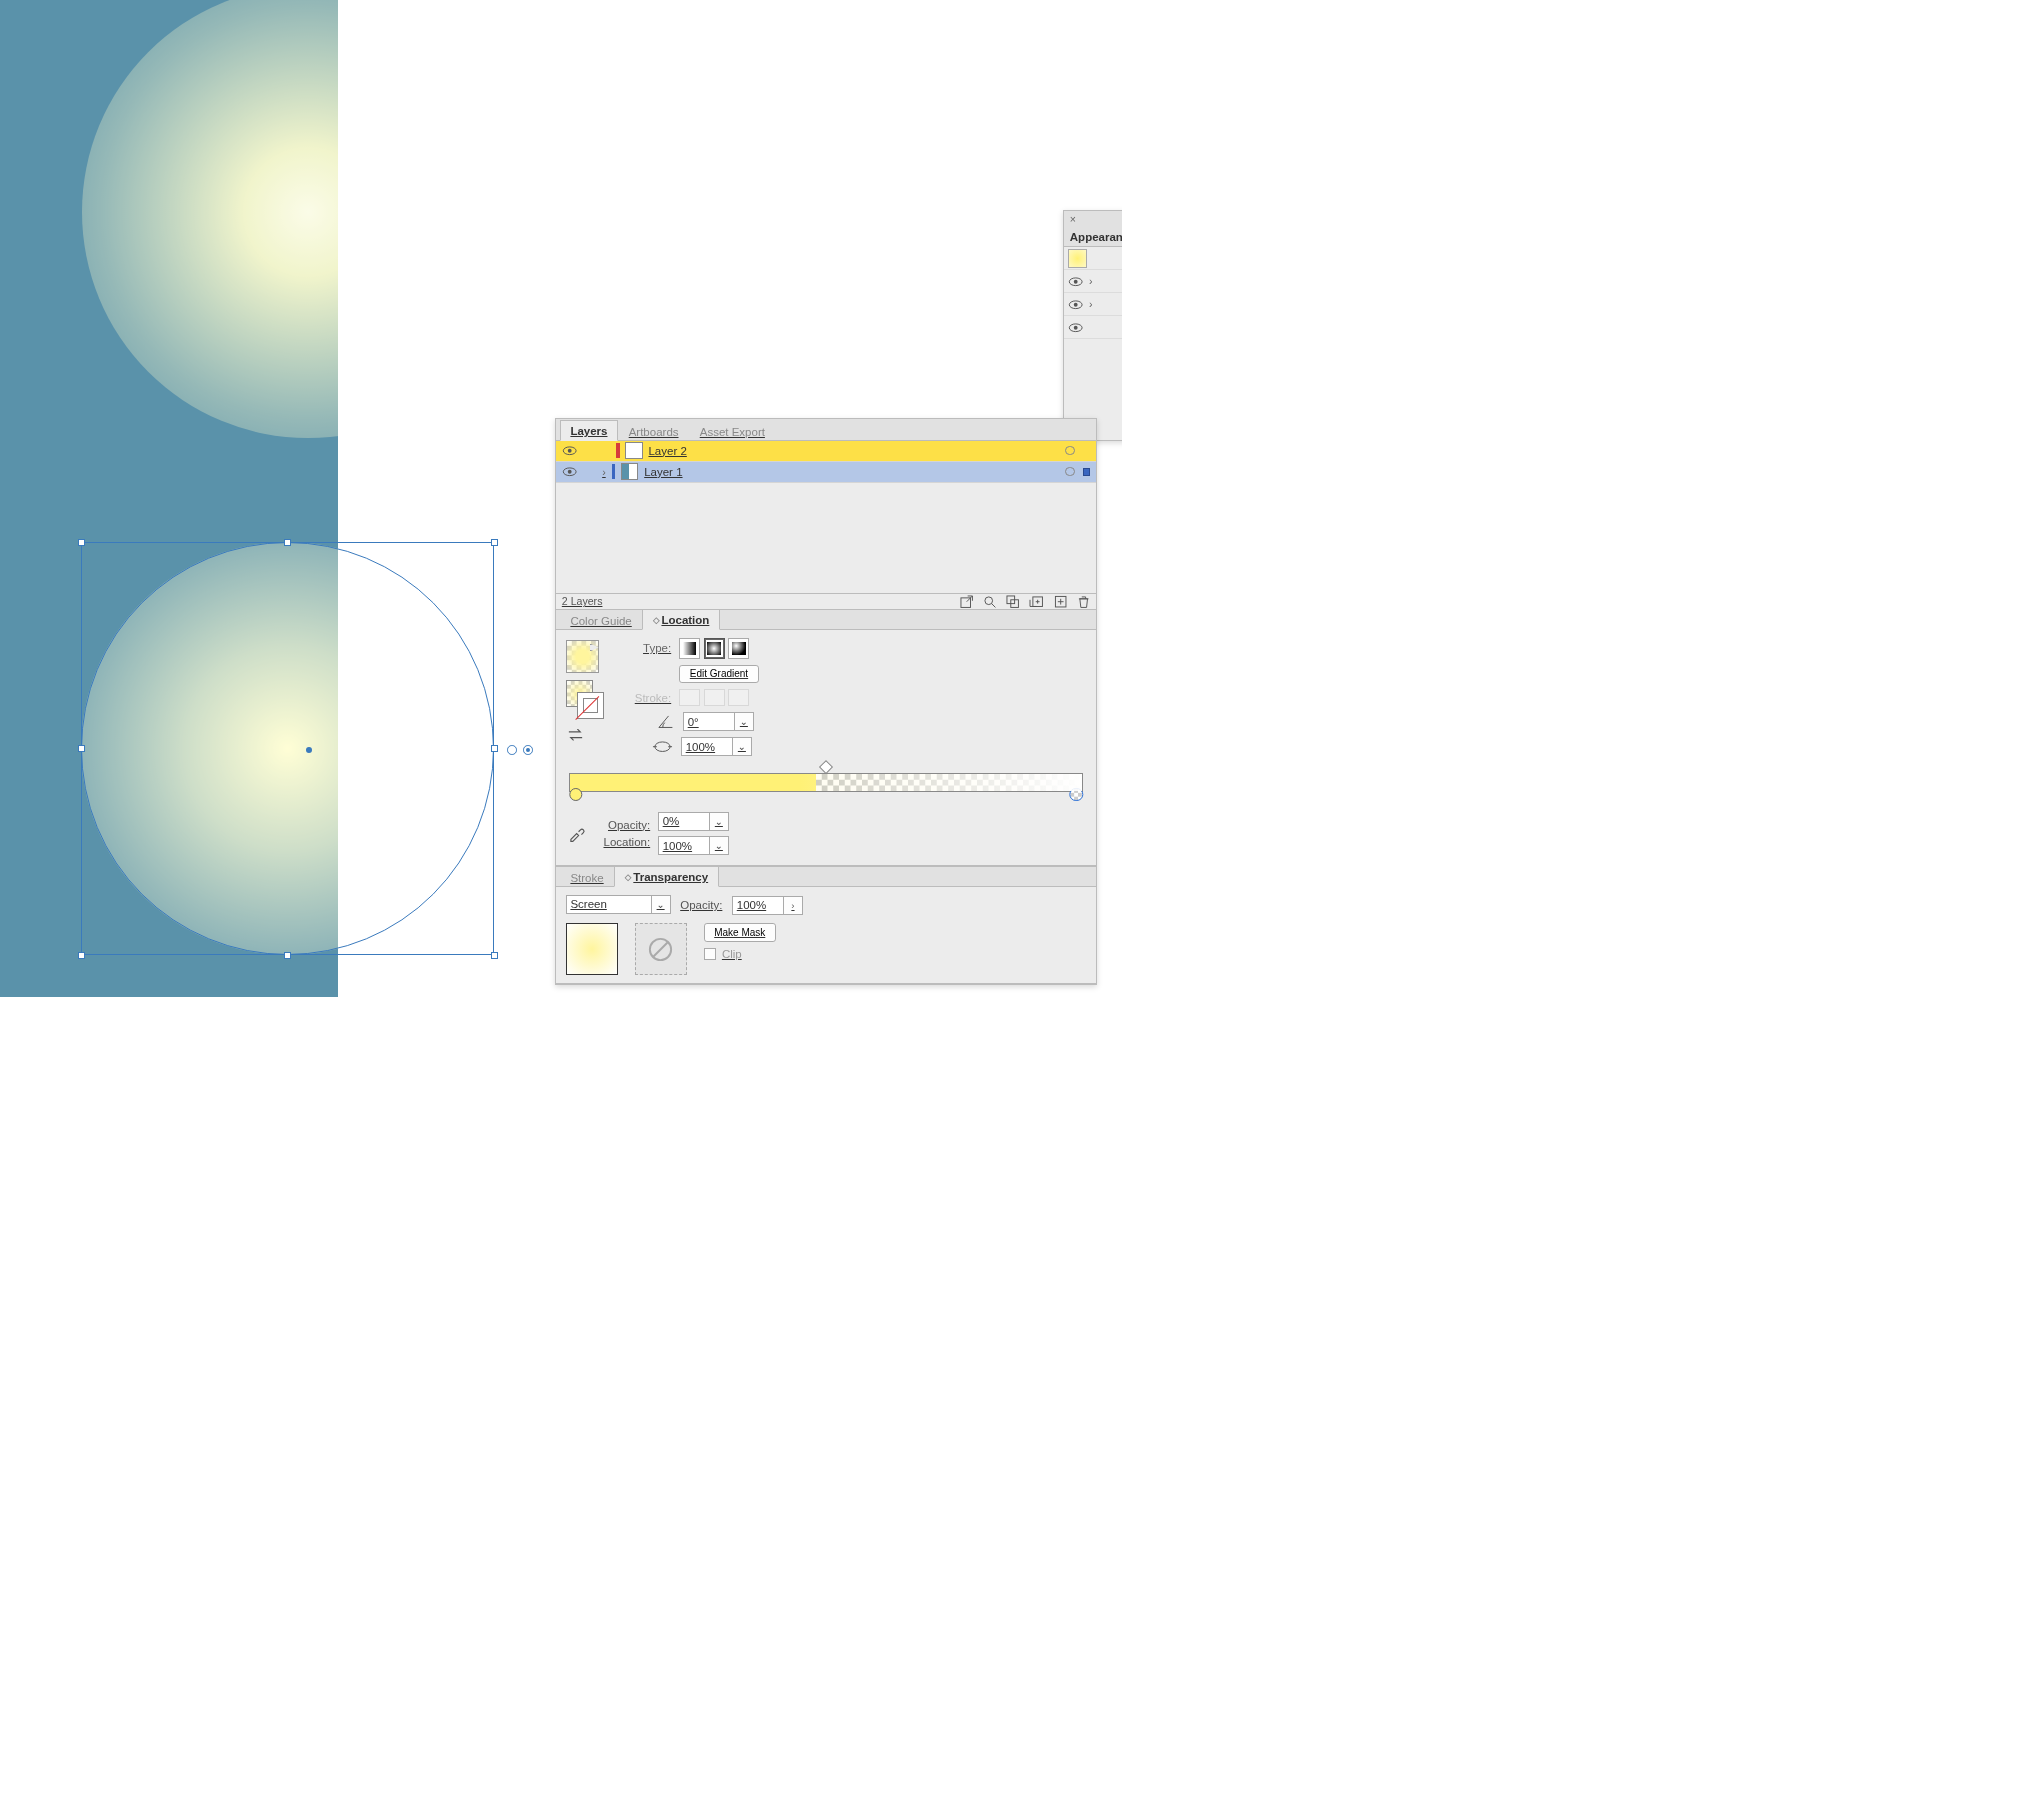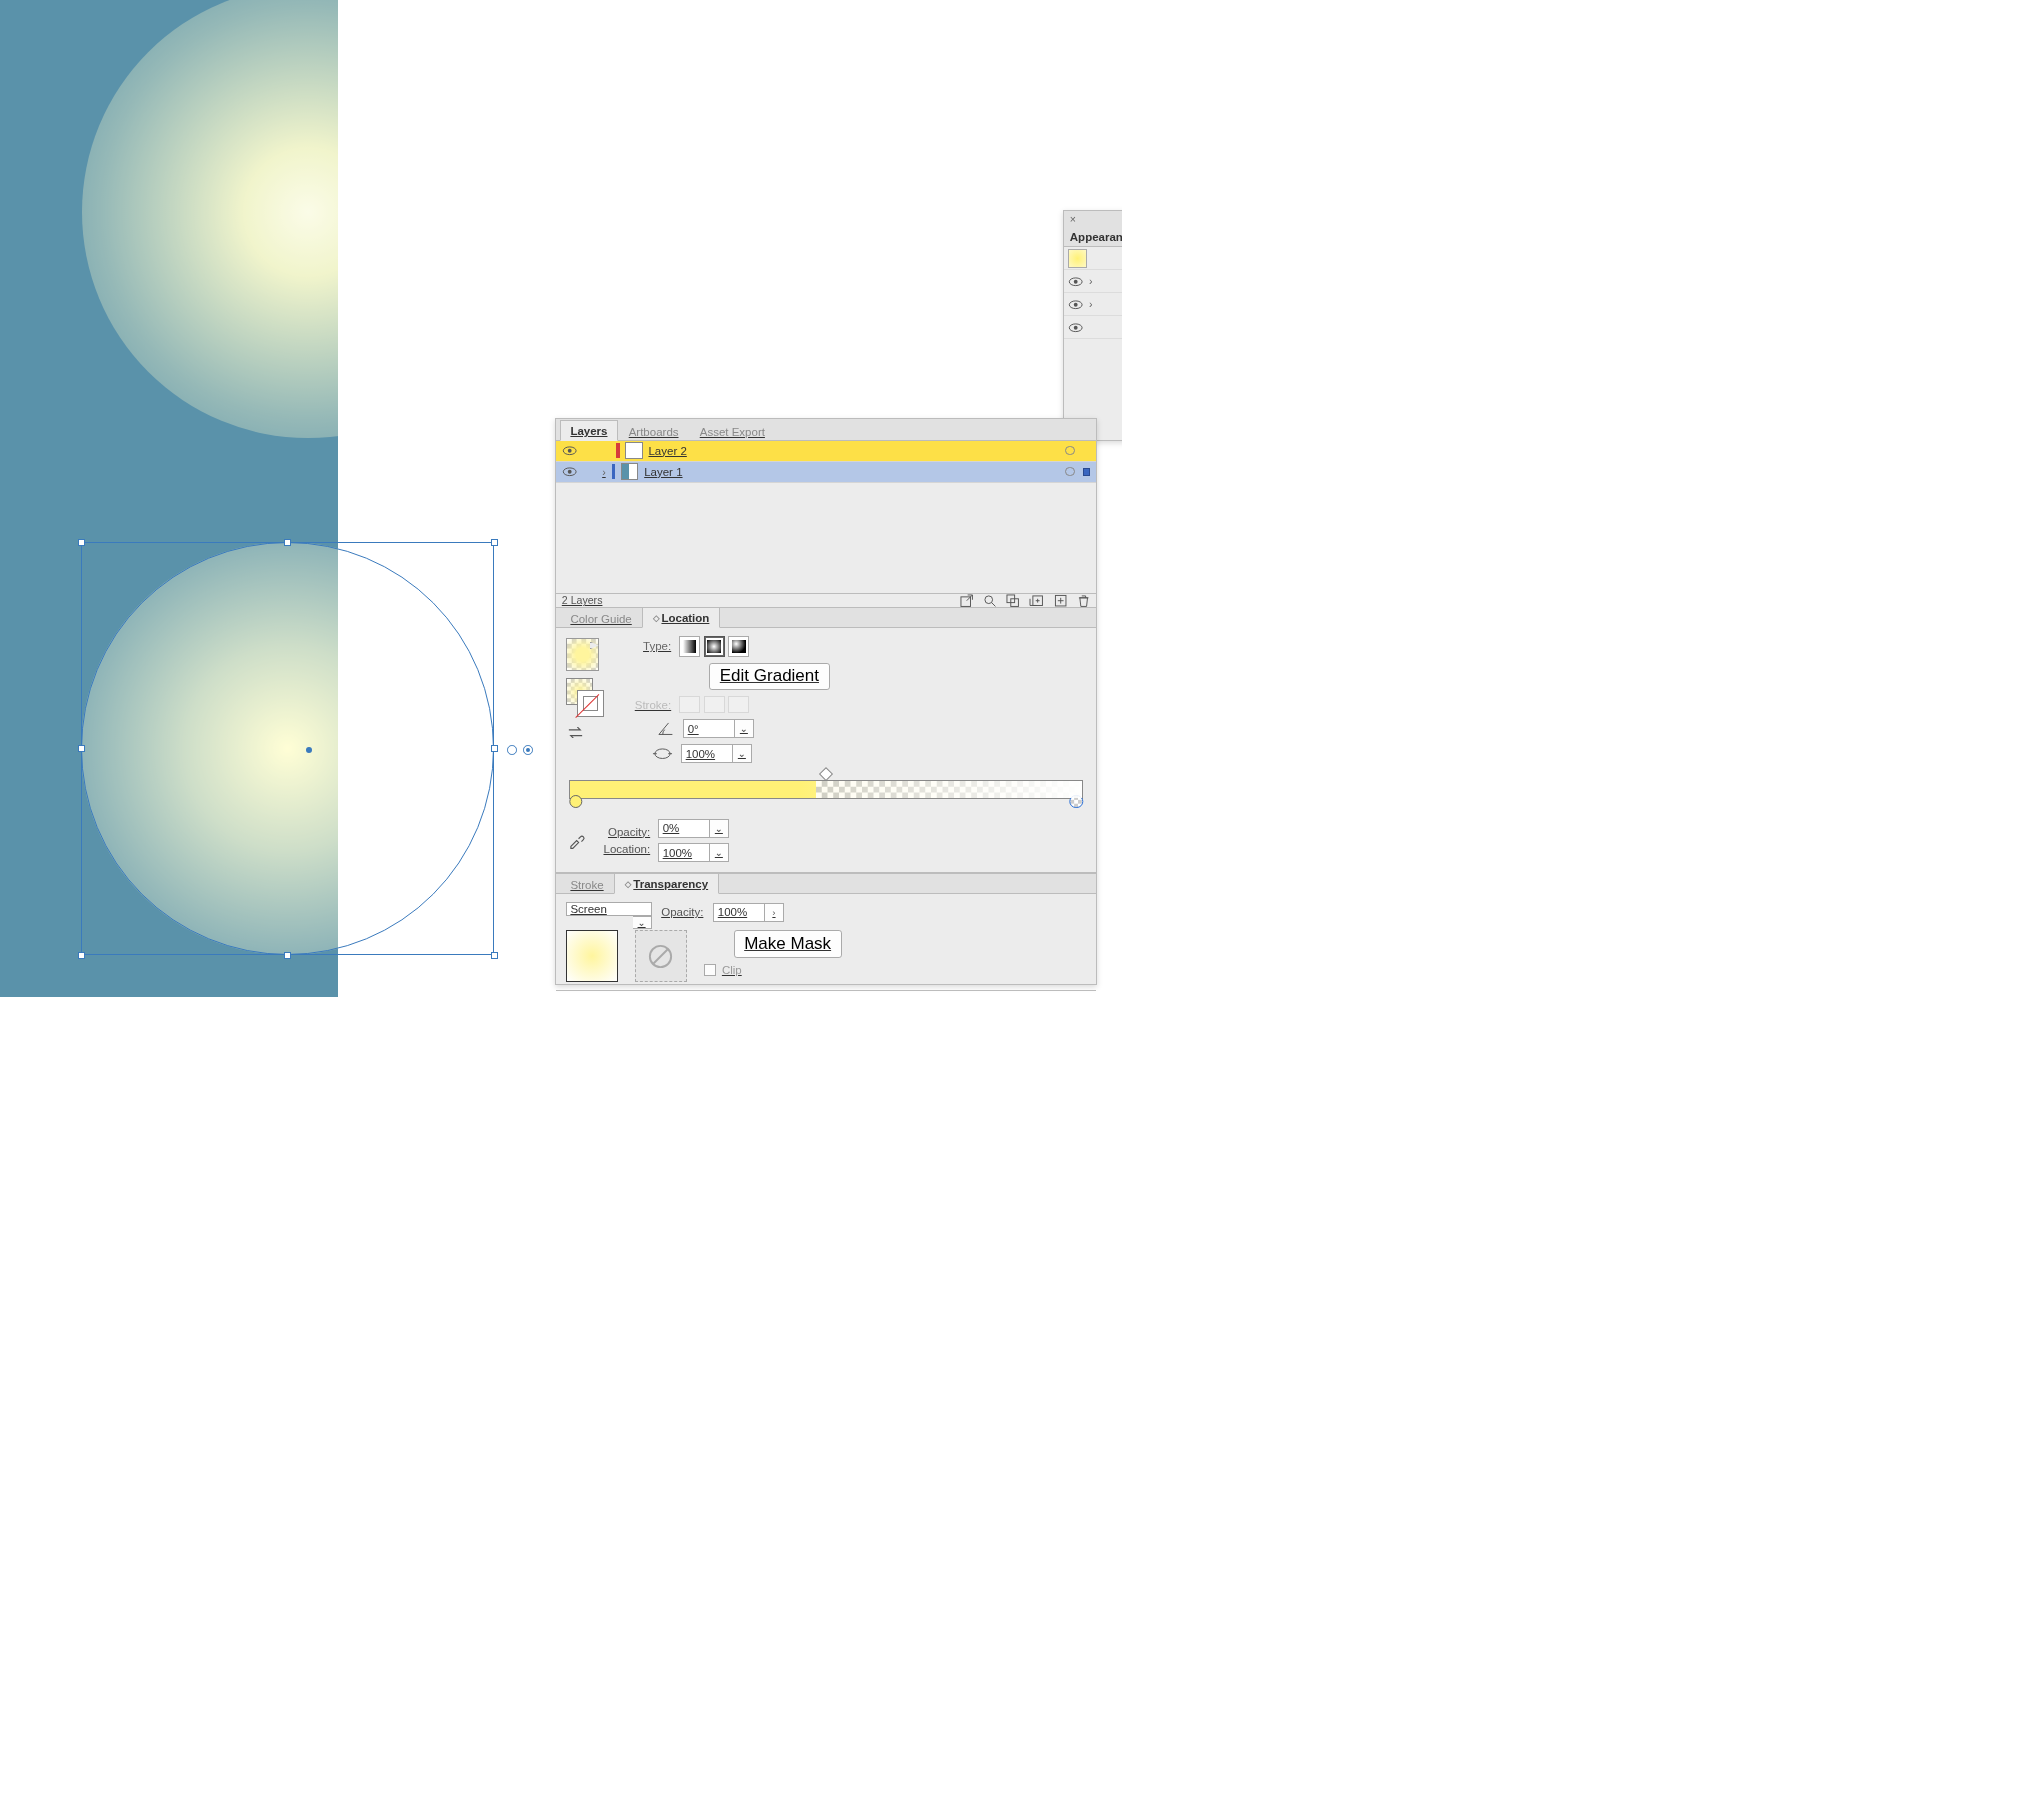--- a/index.html
+++ b/index.html
@@ -317,23 +317,22 @@
     display:flex; align-items:center; justify-content:center;
   }
   .type-btn.sel { border:1px solid #555; box-shadow: inset 0 0 0 1px #666; }
   .type-btn .g-lin { width:13.4px; height:13.4px; background:linear-gradient(to right,#fff,#000); }
   .type-btn .g-rad { width:13.4px; height:13.4px; background:radial-gradient(circle,#fff,#000); }
   .type-btn .g-ff  { width:13.4px; height:13.4px; background:radial-gradient(circle at 30% 30%,#fff,#000 70%); }
   .btn {
     border:1px solid #aaa;
     background:#fdfdfd;
     padding:2.9px 9.6px;
-    font-size:17px;
+    font-size:10px;
     border-radius:2.9px;
-    margin-left:30px;
   }
   .stroke-btns { display:flex; gap:3.8px; }
   .stroke-btn {
     width:21px; height:17.3px;
     border:1px solid #ccc;
     background:#f4f4f4;
     opacity:0.6;
   }
   .disabled-lbl { color:#bbb; }
   .input-combo {
@@ -422,23 +421,22 @@
   
   .anno-wrap {
     position:absolute;
     pointer-events:none;
   }
 
   
   .trans-body { padding:7.7px 9.6px; display:flex; flex-direction:column; gap:7.7px; border-bottom:1px solid #bcbcbc;}
   .blend-row { display:flex; align-items:center; gap:9.6px; }
   .select-box {
-    display:flex; align-items:flex-end;
+    display:flex; align-items:flex-start;
     height:21px;
-    flex-direction:column;
   }
   .select-box .txtfield { width:77px; }
   .mask-row { display:flex; align-items:flex-start; gap:17px; }
   .mask-thumb {
     width:52px; height:52px;
     border:1.9px solid #333;
     background: radial-gradient(circle,#fff59d 0%, rgba(255,245,157,0) 100%), #fff;
   }
   .mask-none {
     width:52px; height:52px;

